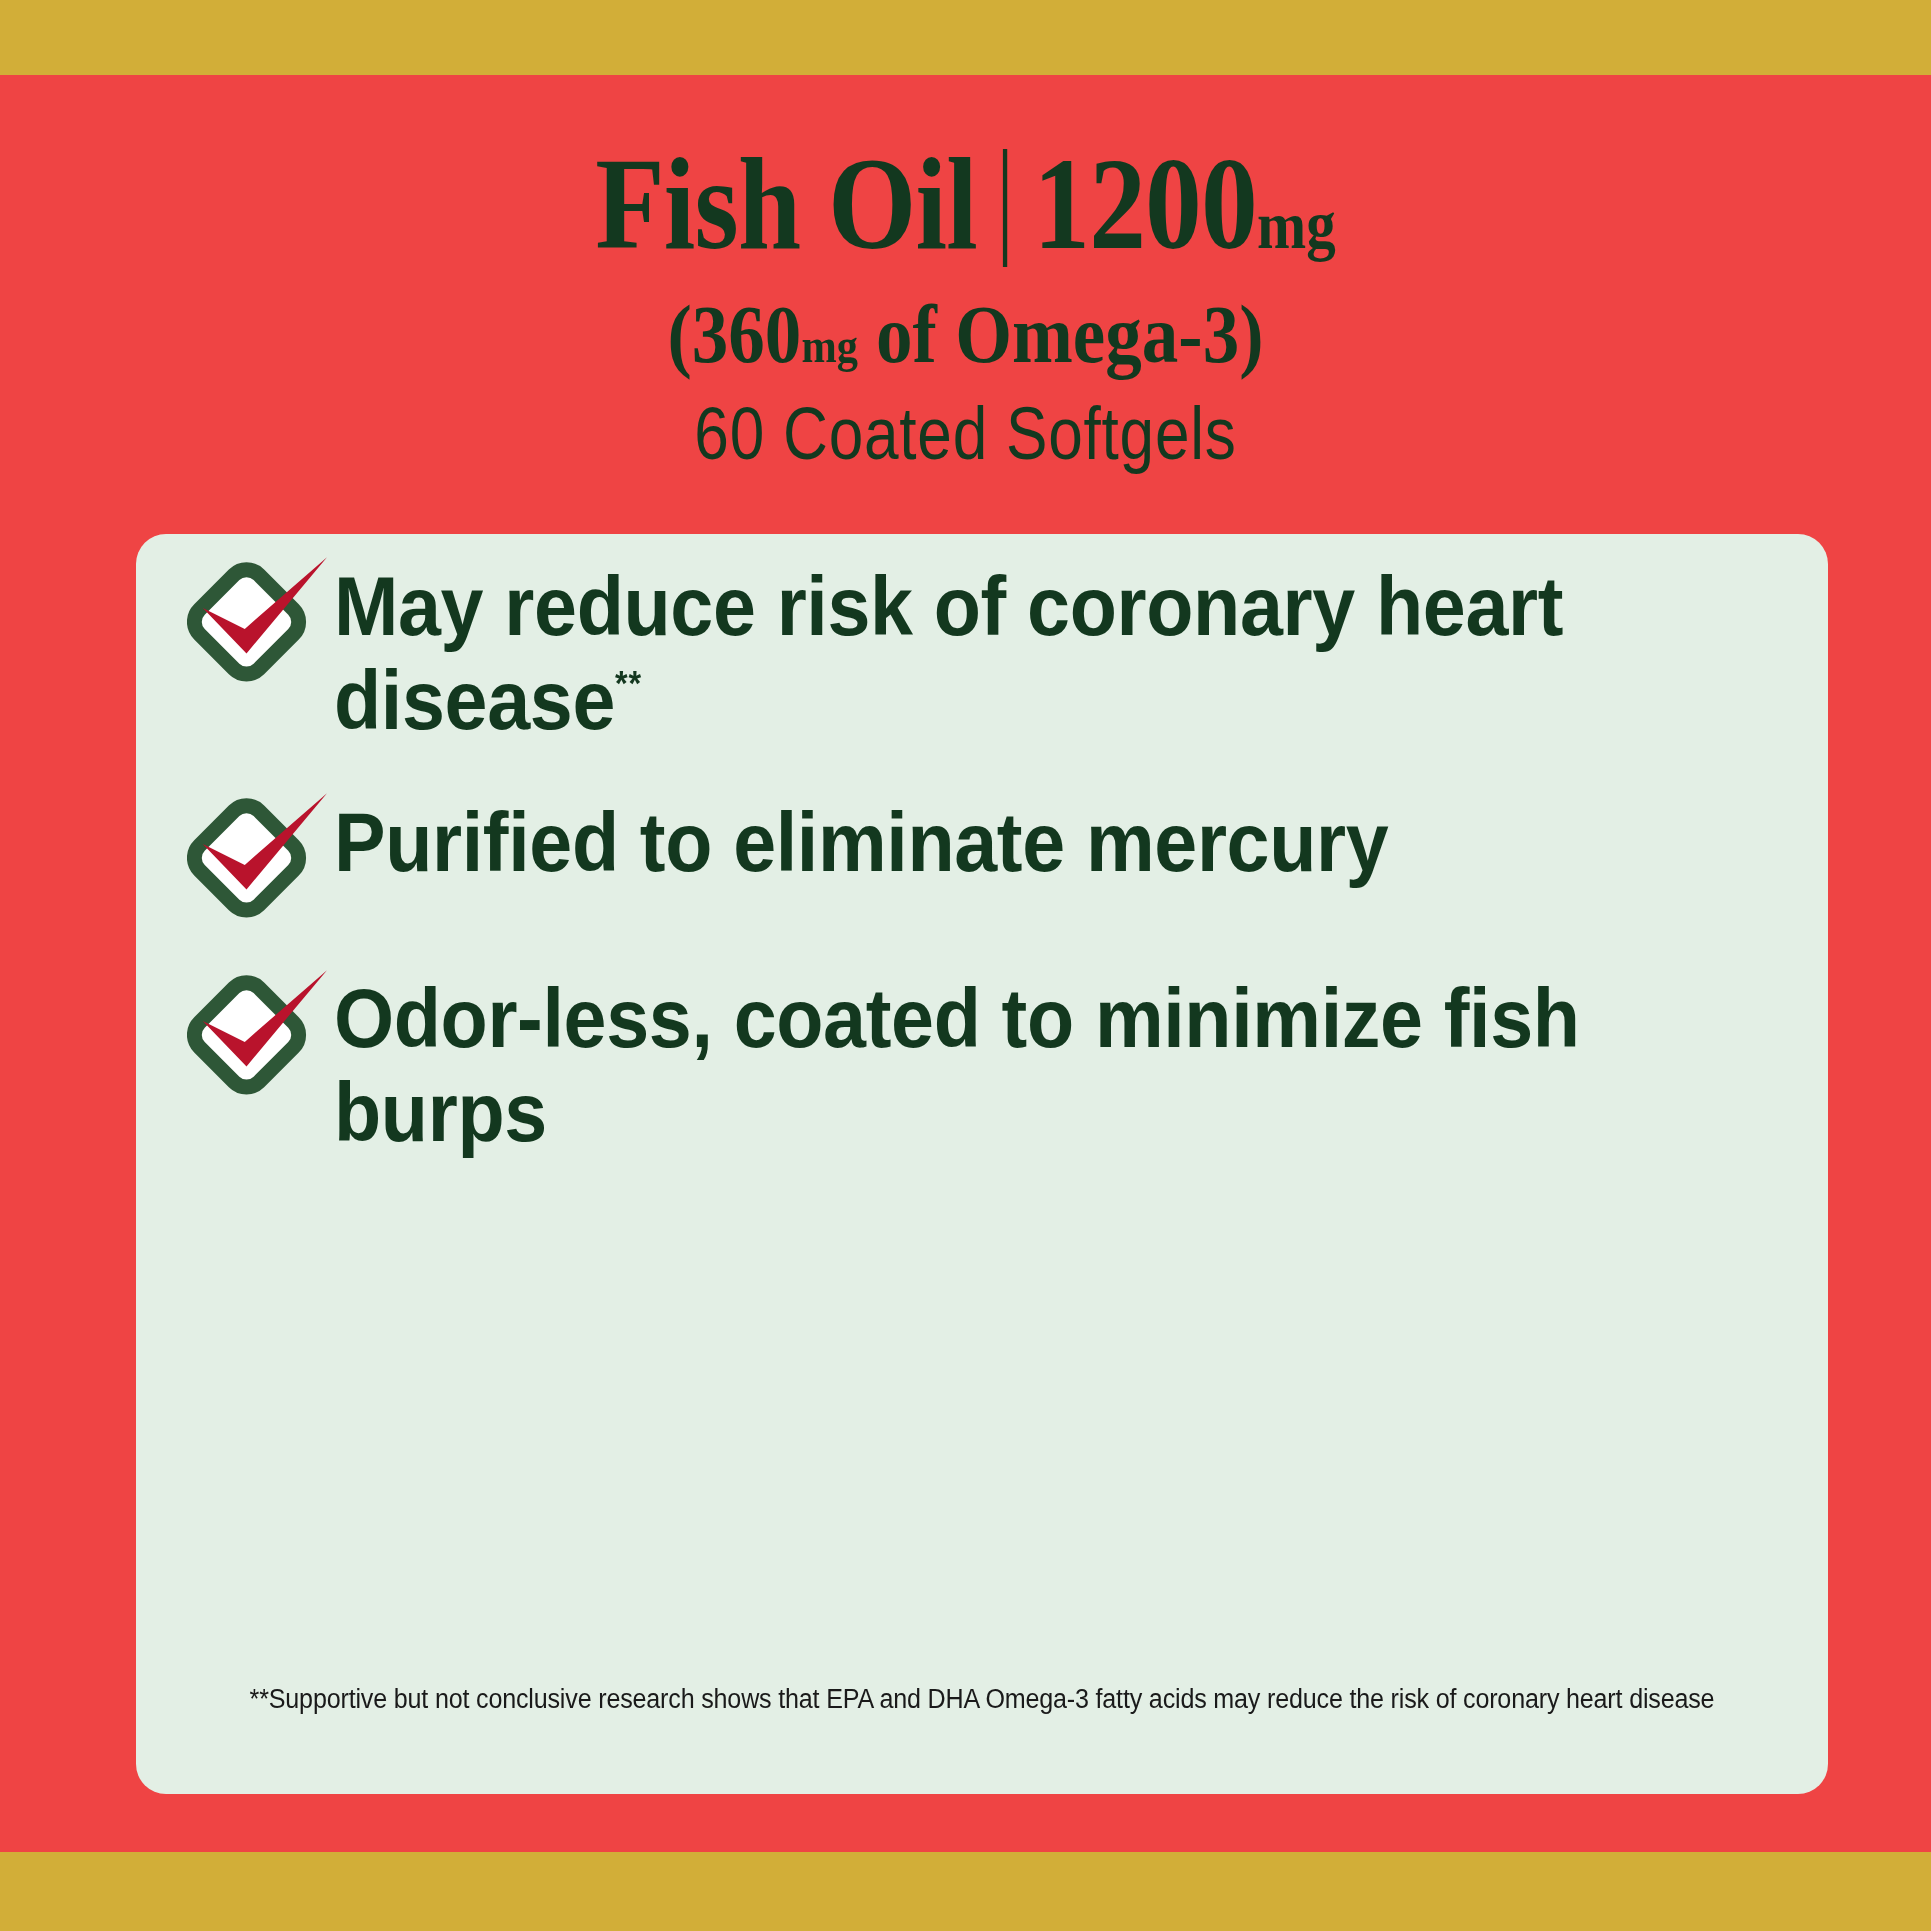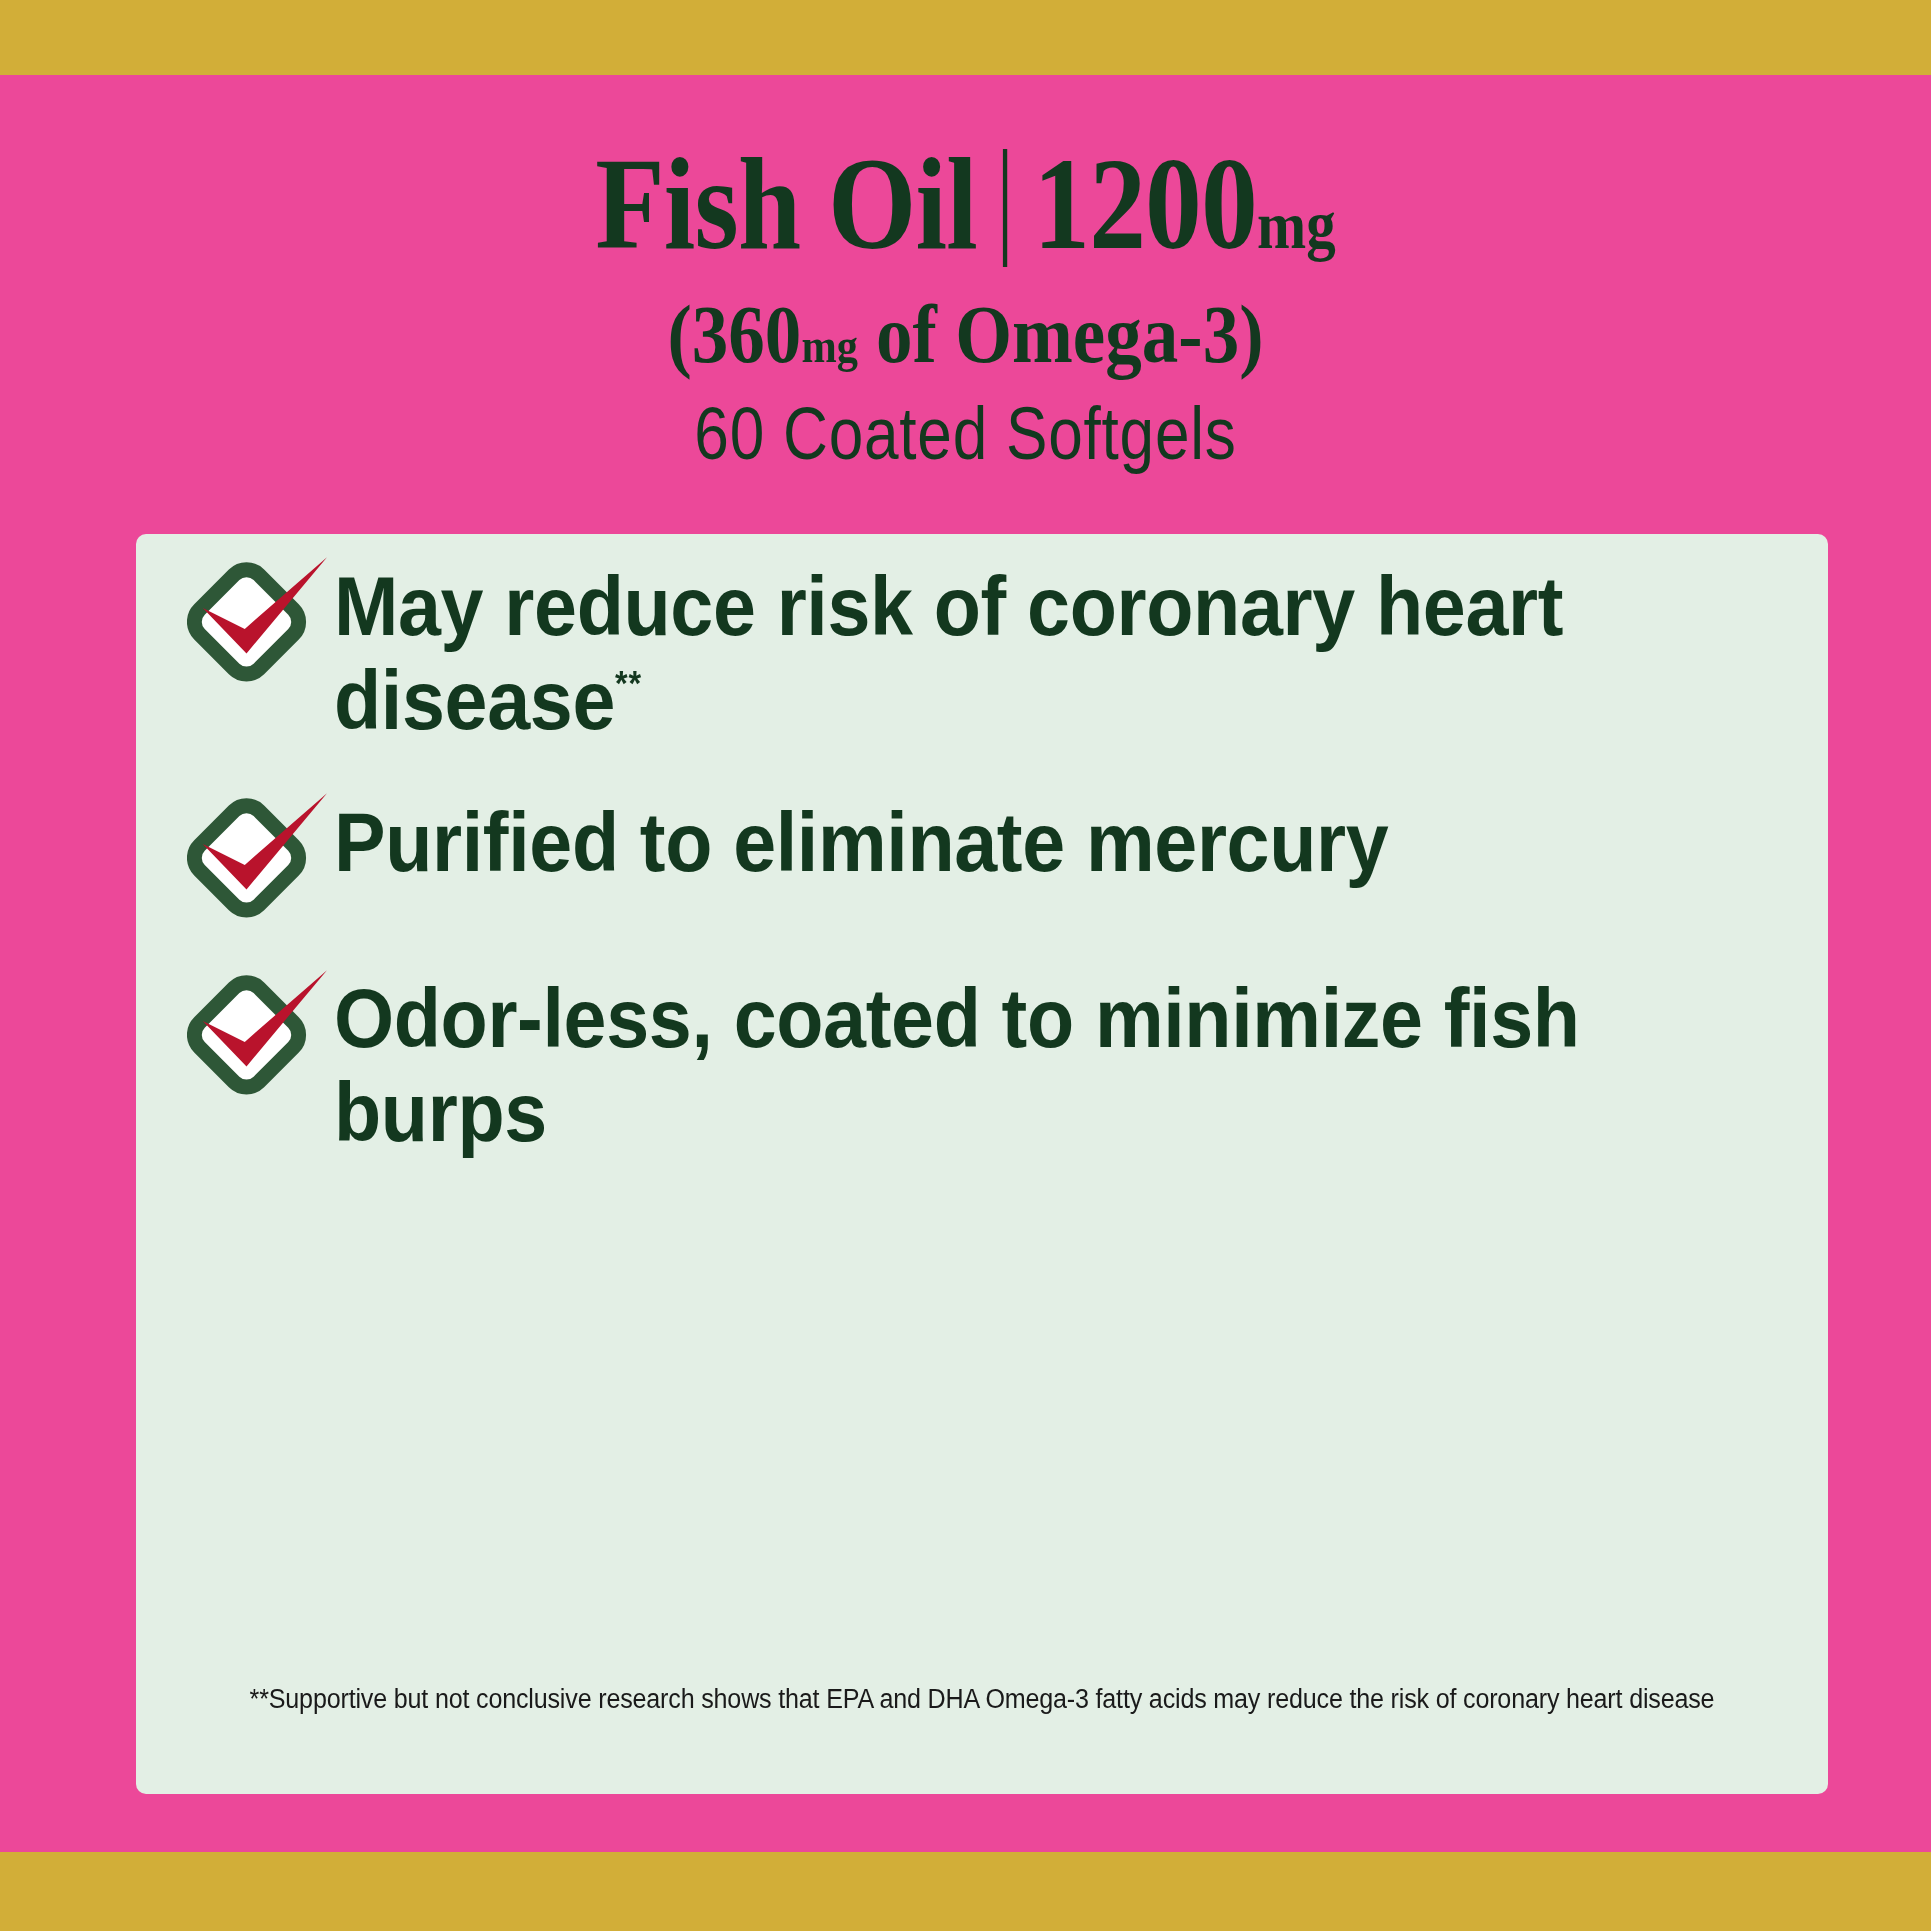--- a/index.html
+++ b/index.html
@@ -10,21 +10,21 @@
     width: 1931px;
     height: 1931px;
     background: #ffffff;
     font-family: "Liberation Sans", sans-serif;
     overflow: hidden;
   }
   .page {
     position: relative;
     width: 1931px;
     height: 1931px;
-    background: #ec4899;
+    background: #ef4444;
     box-sizing: border-box;
   }
   
   .bar-top {
     position: absolute;
     left: 0;
     top: 0;
     width: 1931px;
     height: 75px;
     background: #d2ae38;
@@ -93,21 +93,21 @@
     letter-spacing: 0.9px;
   }
   
   .panel {
     position: absolute;
     left: 136px;
     top: 534px;
     width: 1692px;
     height: 1260px;
     background: #e3efe5;
-    border-radius: 10px;
+    border-radius: 30px;
     box-sizing: border-box;
     padding: 16px;
   }
   .benefit-list {
     position: absolute;
     left: 0;
     top: 16px;
     width: 1692px;
   }
   .benefit {

